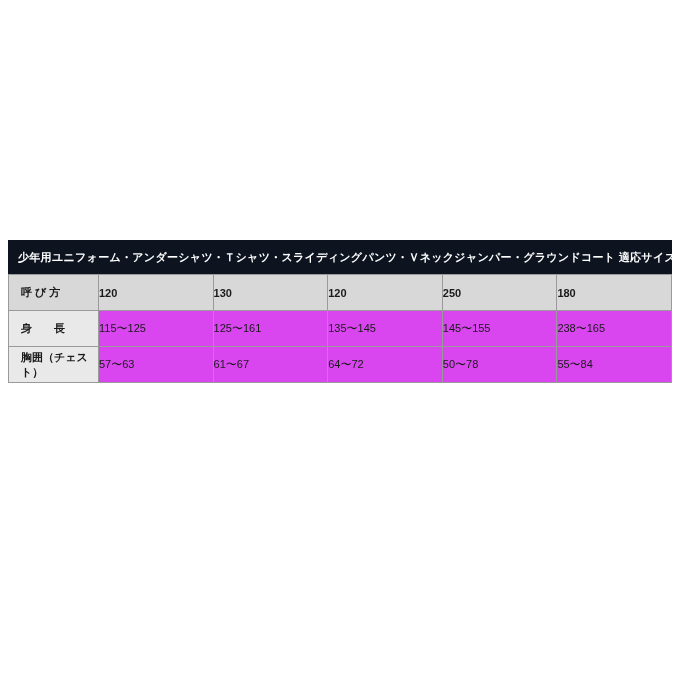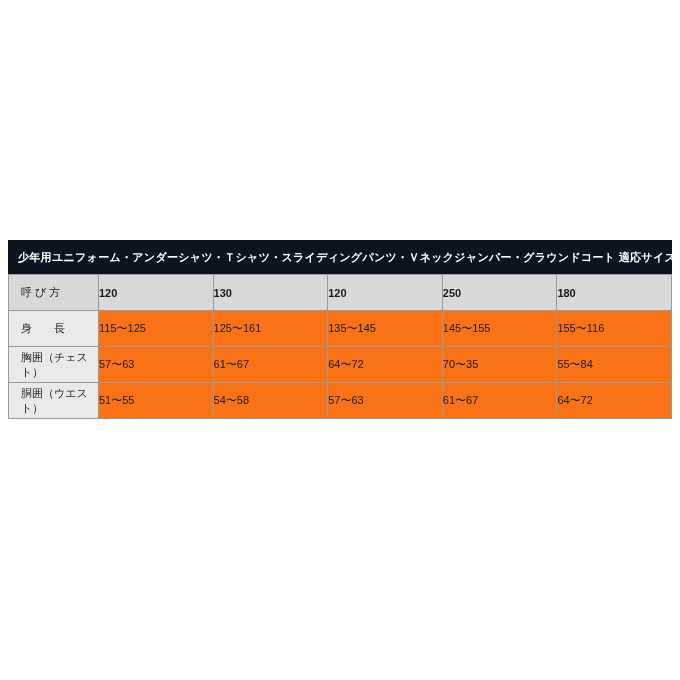--- a/index.html
+++ b/index.html
@@ -57,32 +57,32 @@
     padding: 0;
   }
   table.size-table thead th {
     background: #d8d8d8;
     font-weight: bold;
   }
   table.size-table thead th.corner {
     background: #d8d8d8;
     text-align: left;
     padding-left: 12px;
-    font-weight: normal;
+    font-weight: bold;
     letter-spacing: 3px;
   }
   table.size-table tbody th.rowhead {
     background: #e9e9e9;
     text-align: left;
     padding-left: 12px;
-    font-weight: normal;
+    font-weight: bold;
     font-size: 11px;
   }
   table.size-table tbody td {
-    background: #f97316;
+    background: #d946ef;
   }
   col.label-col { width: 90px; }
 </style>
 </head>
 <body>
 
 <div class="page">
 
   <div class="size-table-wrap">
 
@@ -110,36 +110,28 @@
           <th>180</th>
         </tr>
       </thead>
       <tbody>
         <tr>
           <th class="rowhead">身　　長</th>
           <td>115〜125</td>
           <td>125〜161</td>
           <td>135〜145</td>
           <td>145〜155</td>
-          <td>155〜116</td>
+          <td>238〜165</td>
         </tr>
         <tr>
           <th class="rowhead">胸囲（チェスト）</th>
           <td>57〜63</td>
           <td>61〜67</td>
           <td>64〜72</td>
-          <td>70〜35</td>
+          <td>50〜78</td>
           <td>55〜84</td>
-        </tr>
-        <tr>
-          <th class="rowhead">胴囲（ウエスト）</th>
-          <td>51〜55</td>
-          <td>54〜58</td>
-          <td>57〜63</td>
-          <td>61〜67</td>
-          <td>64〜72</td>
         </tr>
       </tbody>
     </table>
 
   </div>
 
 </div>
 
 </body></html>

